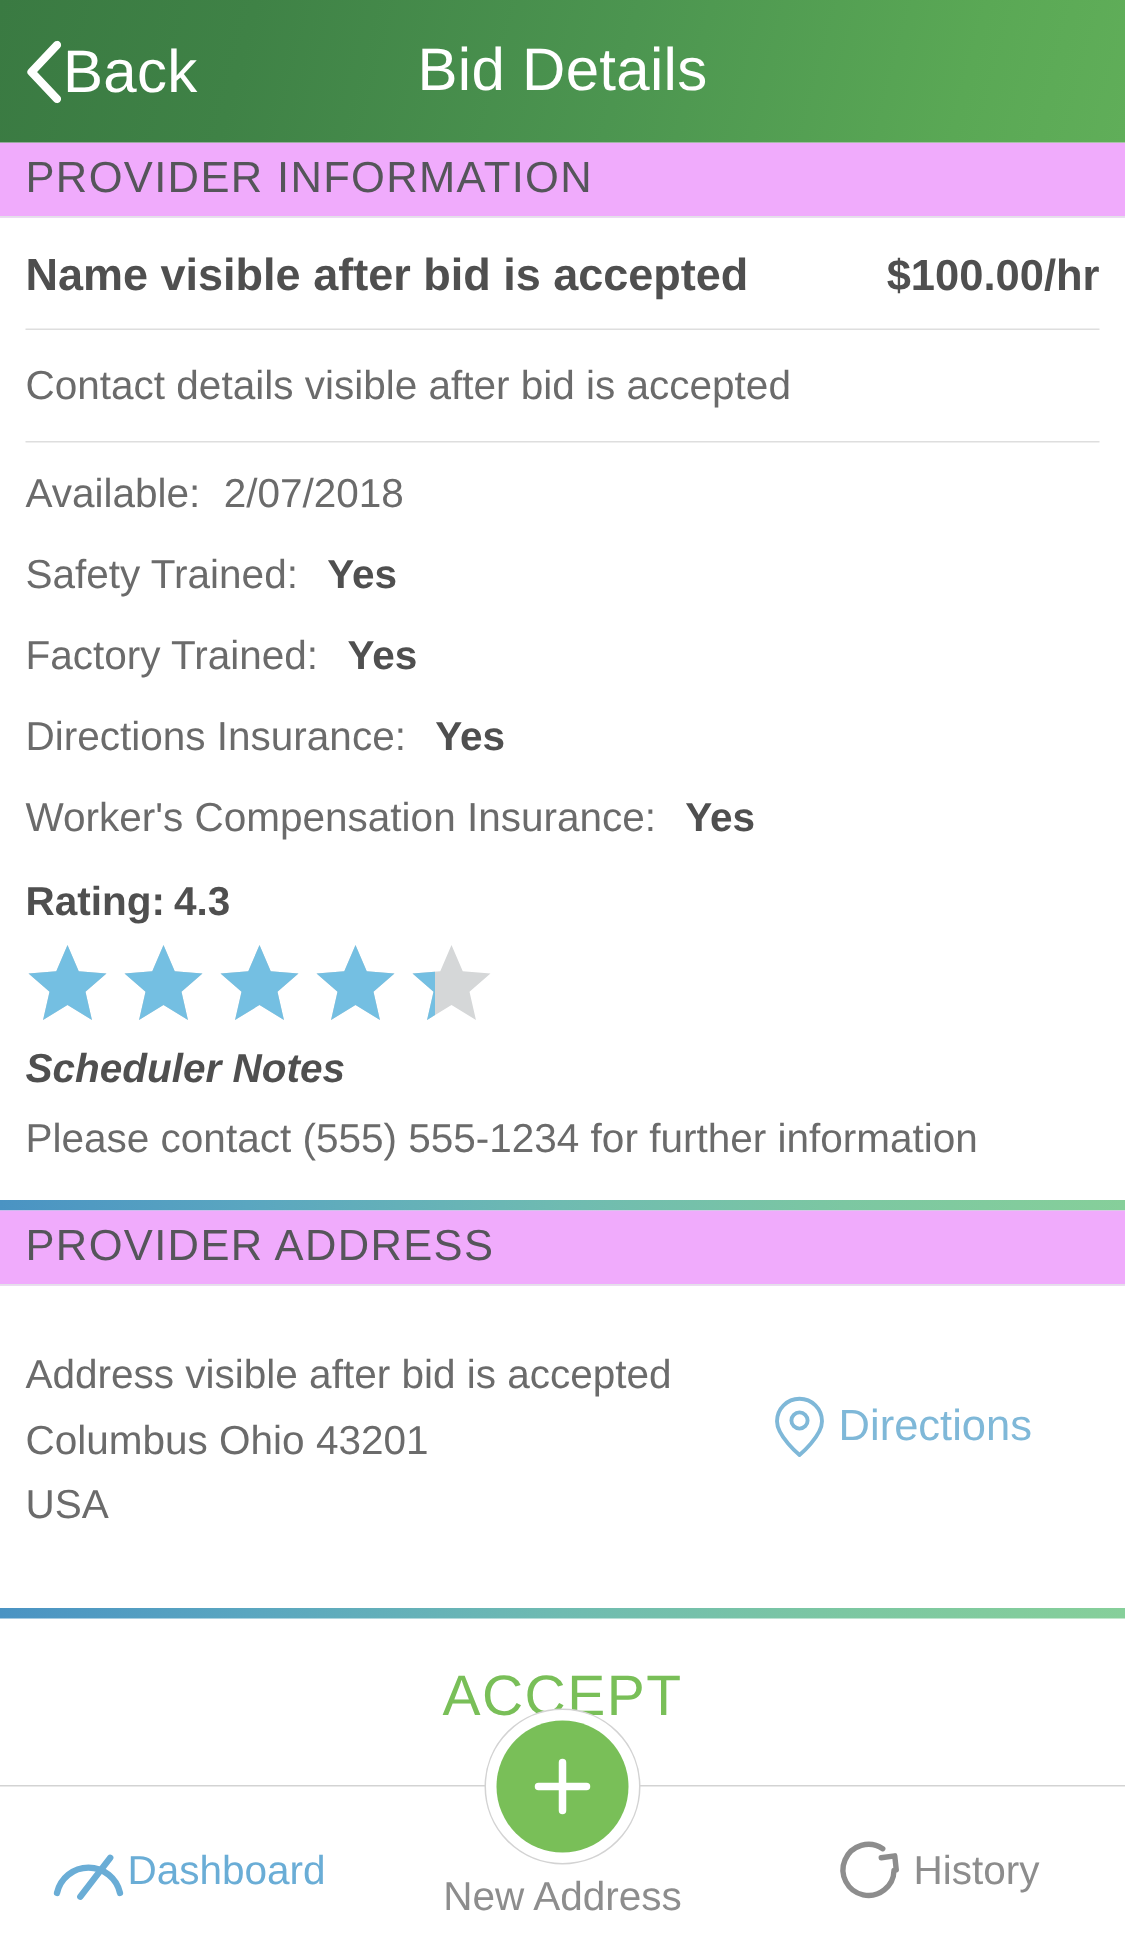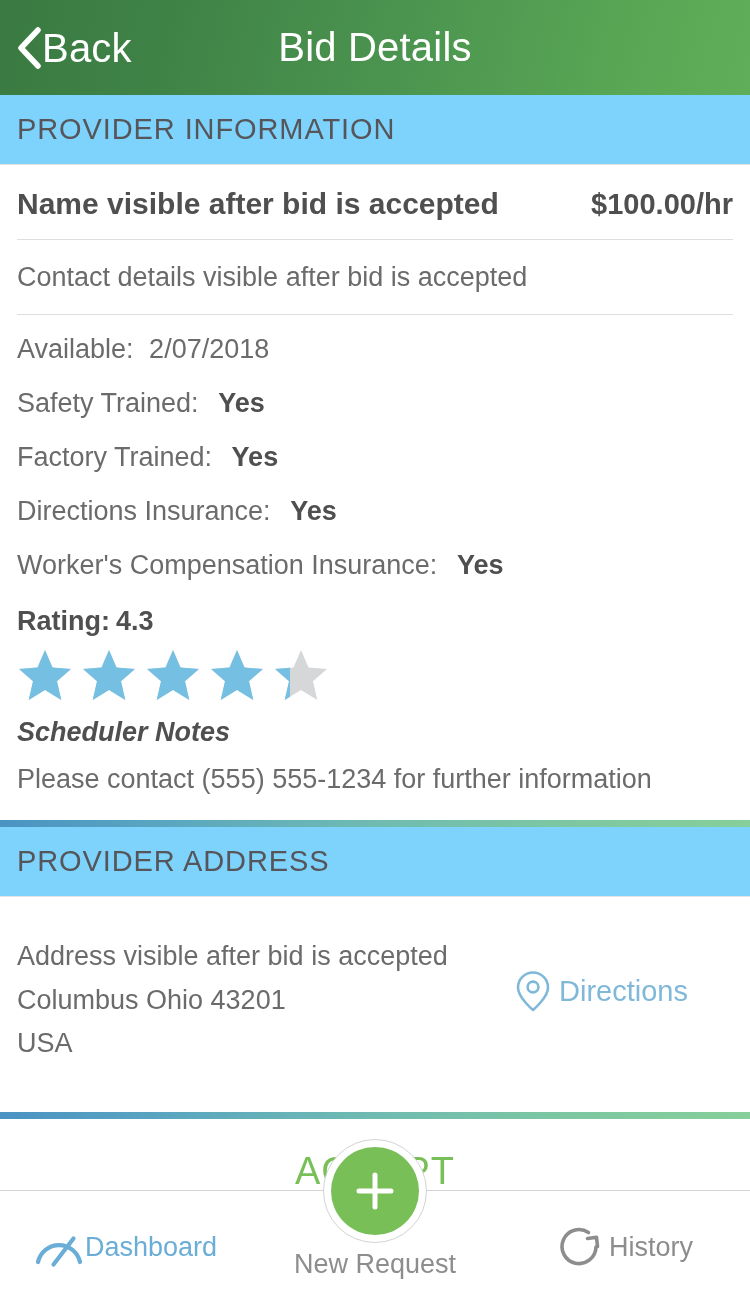--- a/index.html
+++ b/index.html
@@ -42,22 +42,22 @@
     text-align:center;
     color:#ffffff;
     font-size:40px;
     font-weight:400;
     letter-spacing:0.2px;
     pointer-events:none;
   }
 
   
   .section-head {
-    background:#7dd3fc;
-    height:70px;
+    background:#f0abfc;
+    height:50px;
     display:flex;
     align-items:center;
     padding:8px 17px;
     border-bottom:1px solid #e2e2e8;
   }
   .section-head-title {
     font-size:29px;
     font-weight:400;
     color:#55555a;
     letter-spacing:0.9px;
@@ -407,21 +407,21 @@
 
     <div class="tab">
       <div class="fab-notch"></div>
       <div class="fab">
         <span>
           <svg viewBox="0 0 46 46" fill="none" aria-hidden="true">
             <path d="M23 7 V39 M7 23 H39" stroke="#ffffff" stroke-width="5" stroke-linecap="round"></path>
           </svg>
         </span>
       </div>
-      <span class="tab-middle-label">New Request</span>
+      <span class="tab-middle-label">New Address</span>
     </div>
 
     <div class="tab">
       <span>
         <svg class="tab-icon" viewBox="0 0 52 46" fill="none" aria-hidden="true">
           <path d="M31.5 8.5 A17 17 0 1 0 39 23" stroke="#8d8d8d" stroke-width="3.6" stroke-linecap="round"></path>
           <path d="M30.5 14.5 L39.5 13.2 L40.5 22.5" stroke="#8d8d8d" stroke-width="3.6" stroke-linecap="round" stroke-linejoin="round"></path>
         </svg>
       </span>
       <span class="tab-label">History</span>

